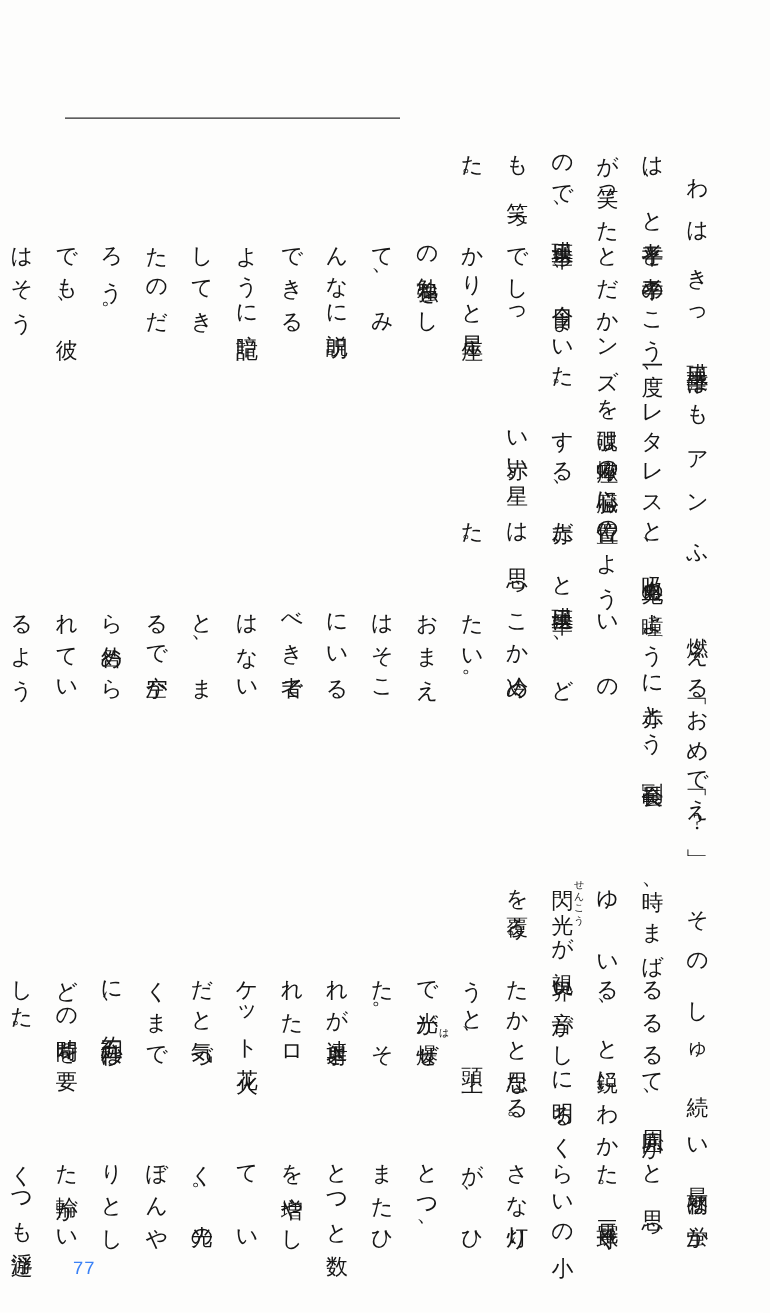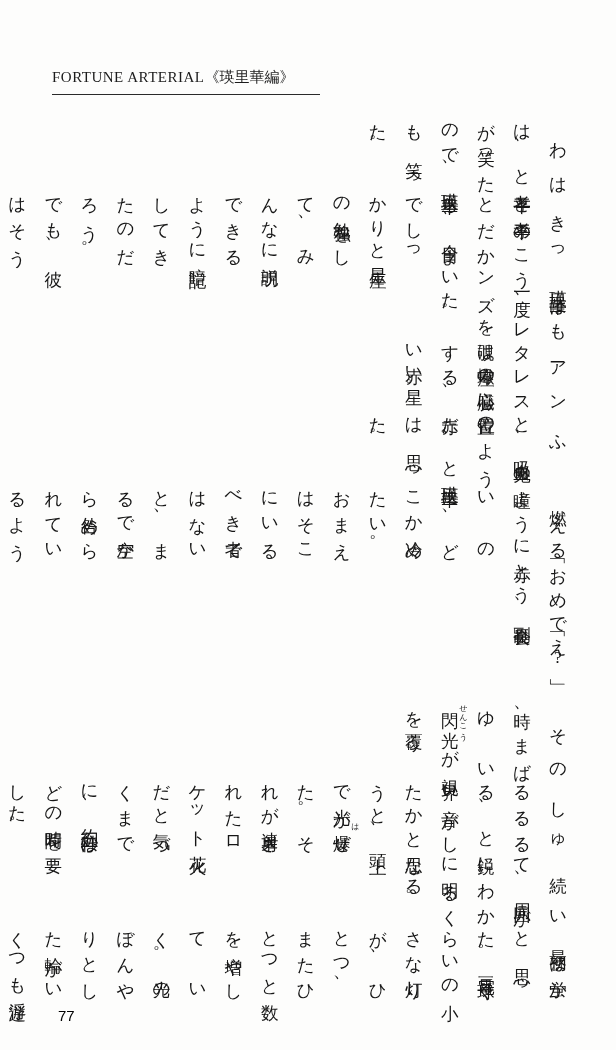--- a/index.html
+++ b/index.html
@@ -79,32 +79,29 @@
   rt {
     font-size: 8px;
     letter-spacing: 0px;
   }
 
   .page-number {
     position: absolute;
     left: 58px;
     bottom: 26px;
     font-size: 15px;
-    color: #000000;
-    font-family: Liberation Sans, sans-serif;
+    color: #3b82f6;
+    font-family: Liberation Mono, monospace;
   }
 </style>
 </head>
 <body>
 
 <div class="page">
 
-  <div class="running-header">
-    <span>FORTUNE ARTERIAL</span><span class="hdr-jp">《瑛里華編》</span>
-  </div>
   <div class="header-rule"></div>
 
   <div class="body-text">
     <p class="indent">わはは、と孝平が笑ったので、瑛里華も笑った。</p>
     <p class="indent">きっと孝平のことだから、今日までしっかりと星座の勉強をして、みんなに説明できるように暗記してきたのだろう。でも、彼はそういう部分を人には見せない。だから瑛里華も、あえて気づかない振りをする。</p>
     <p class="indent">瑛里華はもう一度、レンズを覗いた。</p>
     <p class="indent">アンタレスは蠍座の心臓に位置する、赤い赤い星。</p>
     <p class="indent">ふと、吸血鬼の瞳のようだ、と瑛里華は思った。</p>
     <p class="indent">燃えるように赤いのに、どこか冷めたい。おまえはそこにいるべき者ではないと、まるで空から咎められているような──。</p>
     <p>「おめでとう、副会長」</p>

